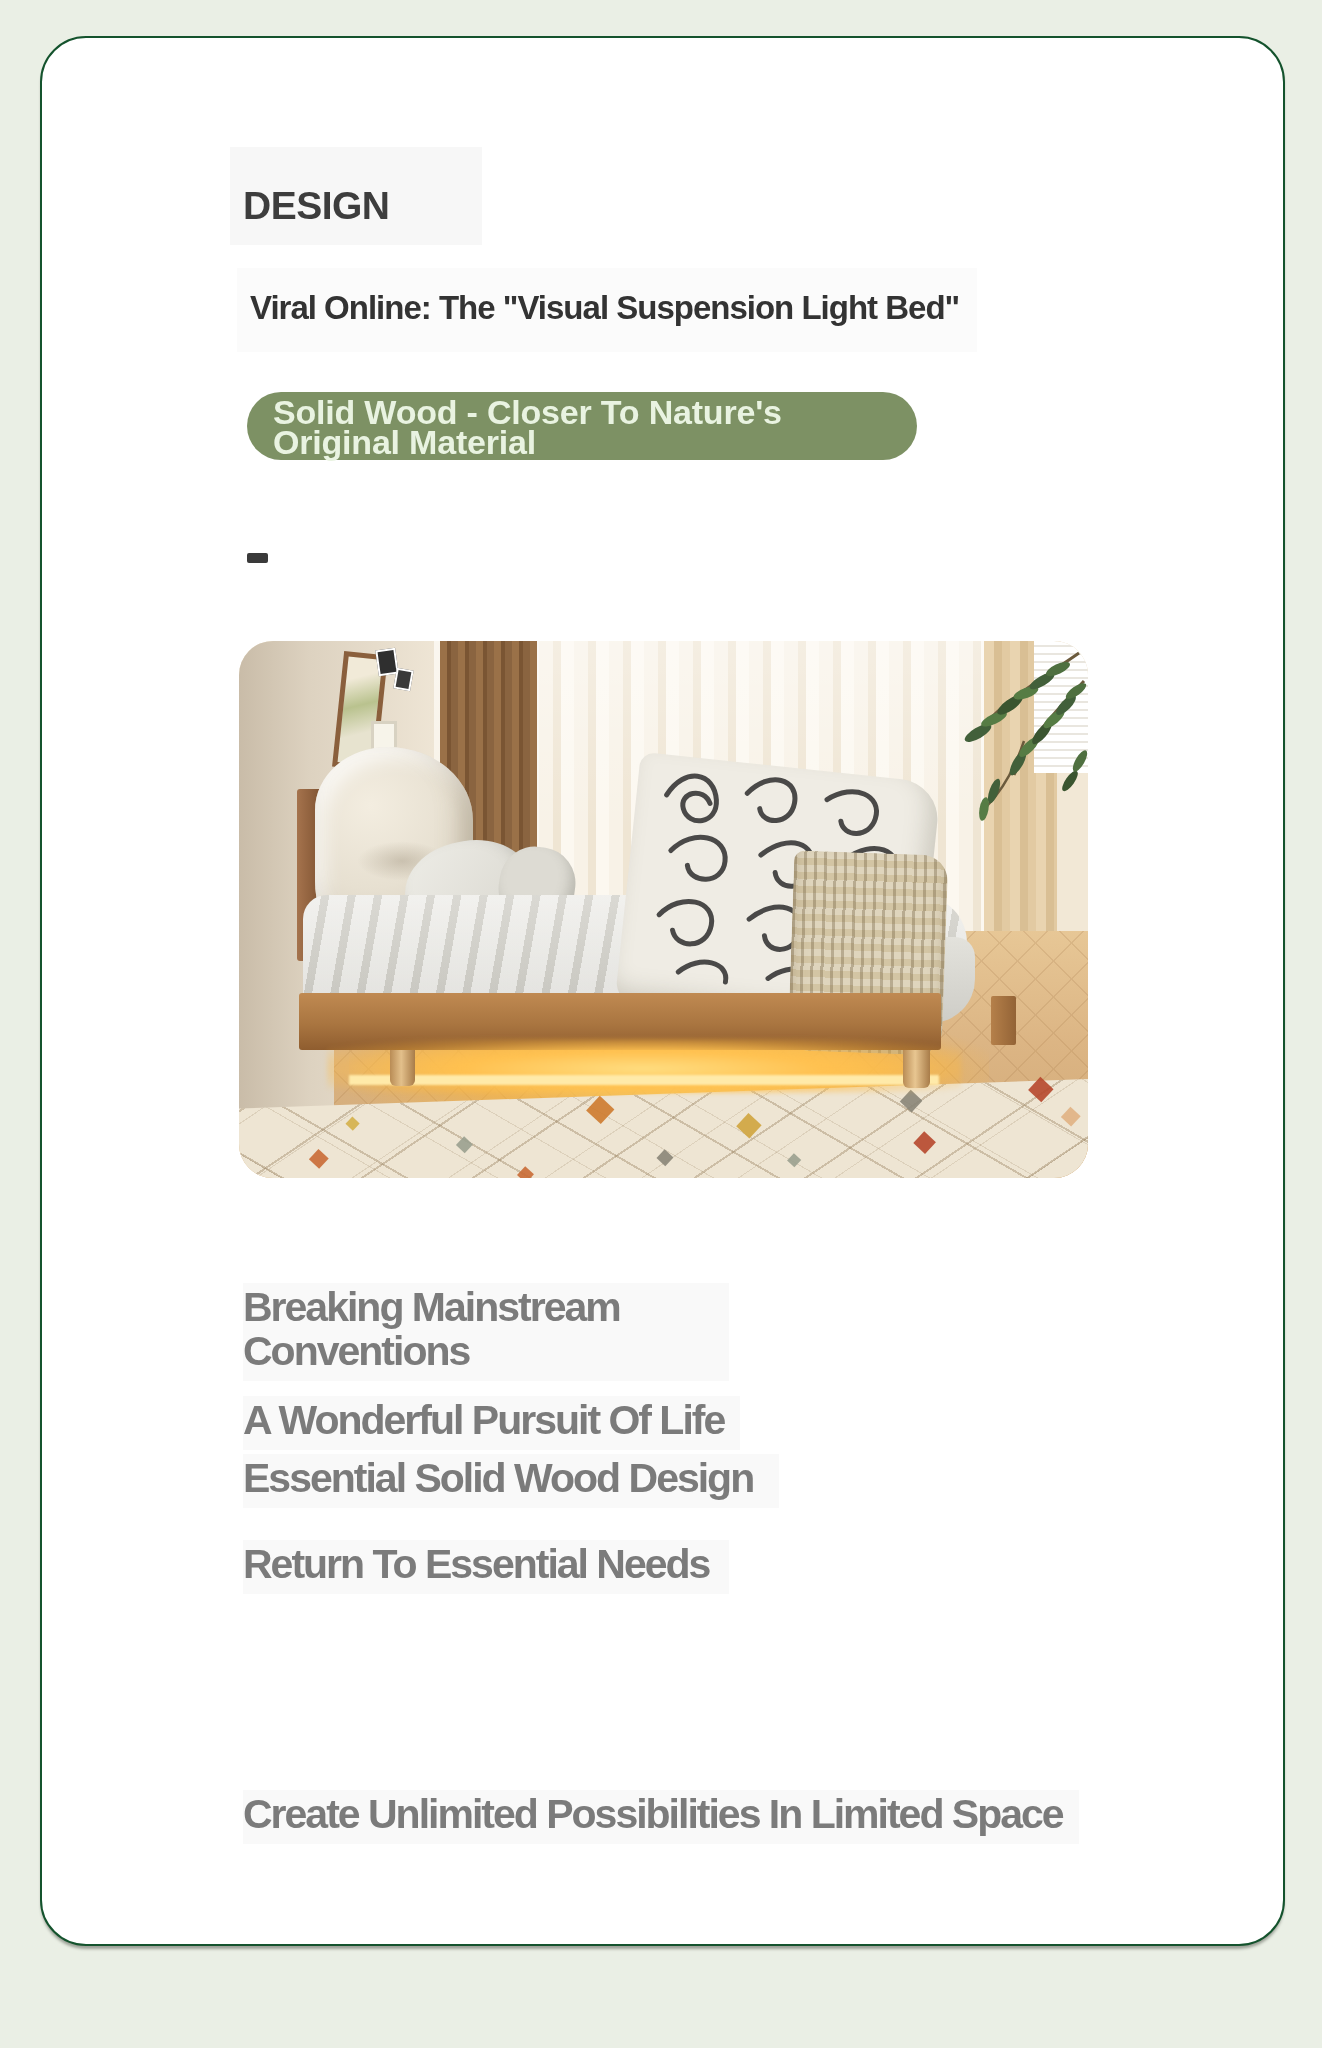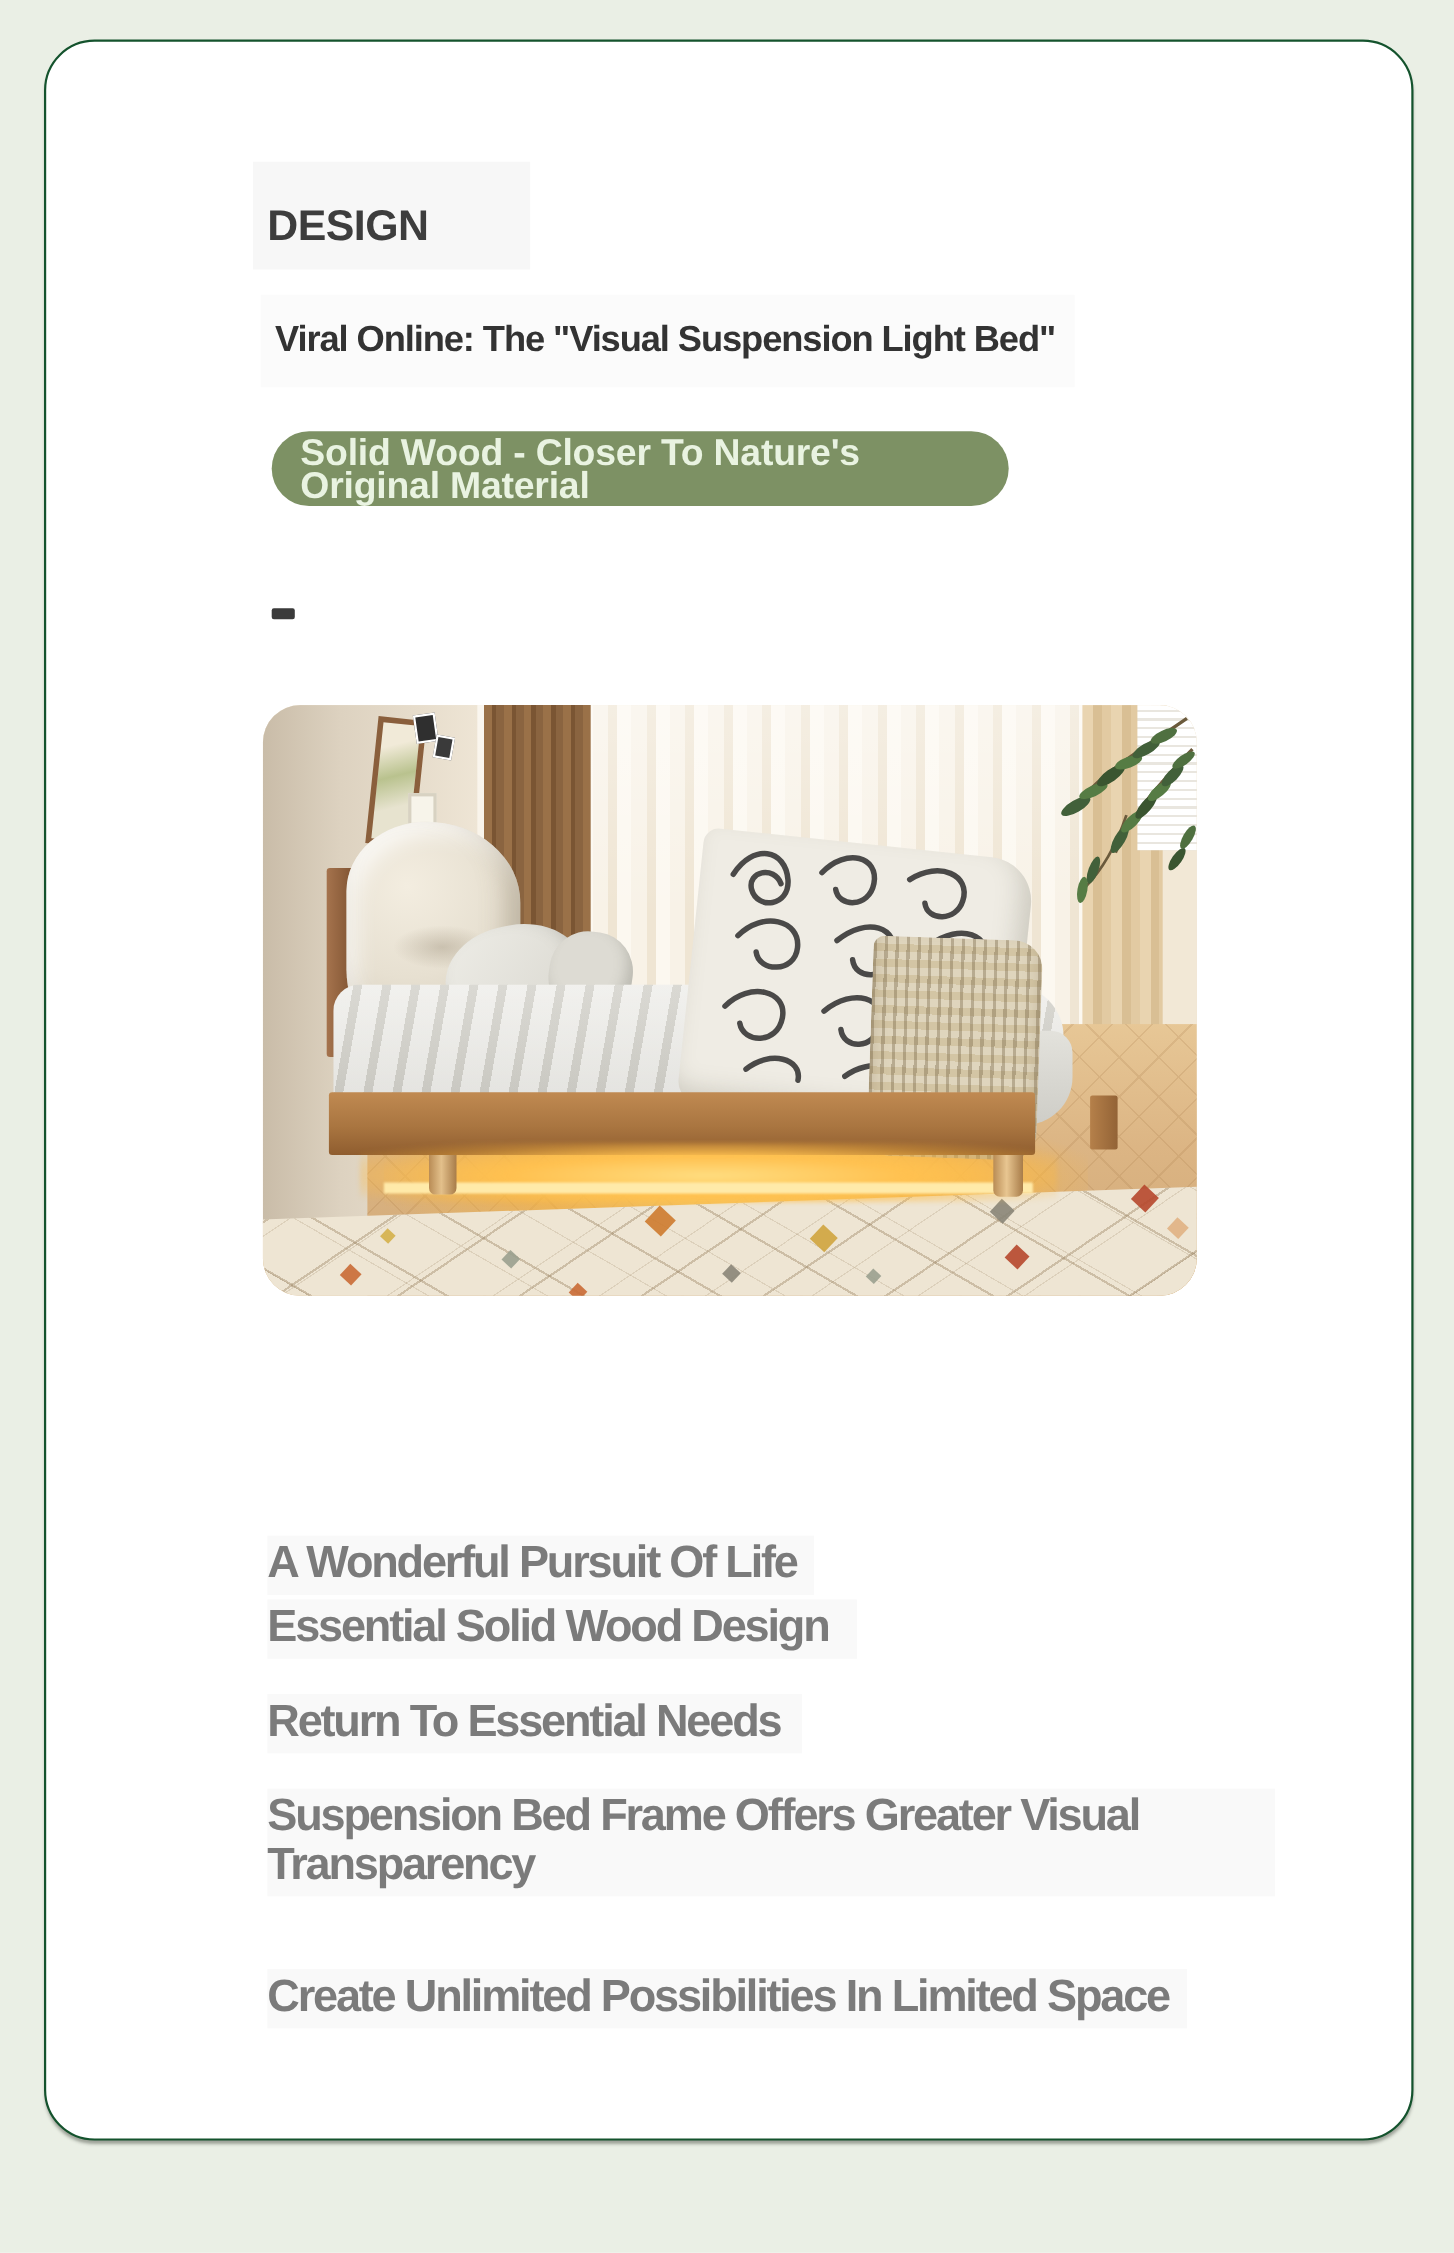--- a/index.html
+++ b/index.html
@@ -252,19 +252,19 @@
 
     <div class="ph-knit"></div>
     <div class="ph-beam"></div>
     <div class="ph-railend"></div>
     <div class="ph-glowband"></div>
     <div class="ph-glowline"></div>
     <div class="ph-leg1"></div>
     <div class="ph-leg2"></div>
   </div>
 
+  <div class="feat f1">Breaking Mainstream Conventions</div>
   <div class="feat f2">A Wonderful Pursuit Of Life</div>
   <div class="feat f3">Essential Solid Wood Design</div>
   <div class="feat f4">Return To Essential Needs</div>
-  <div class="feat f5">Suspension Bed Frame Offers Greater Visual Transparency</div>
   <div class="feat f6">Create Unlimited Possibilities In Limited Space</div>
 
 </div>
 
 </body></html>

